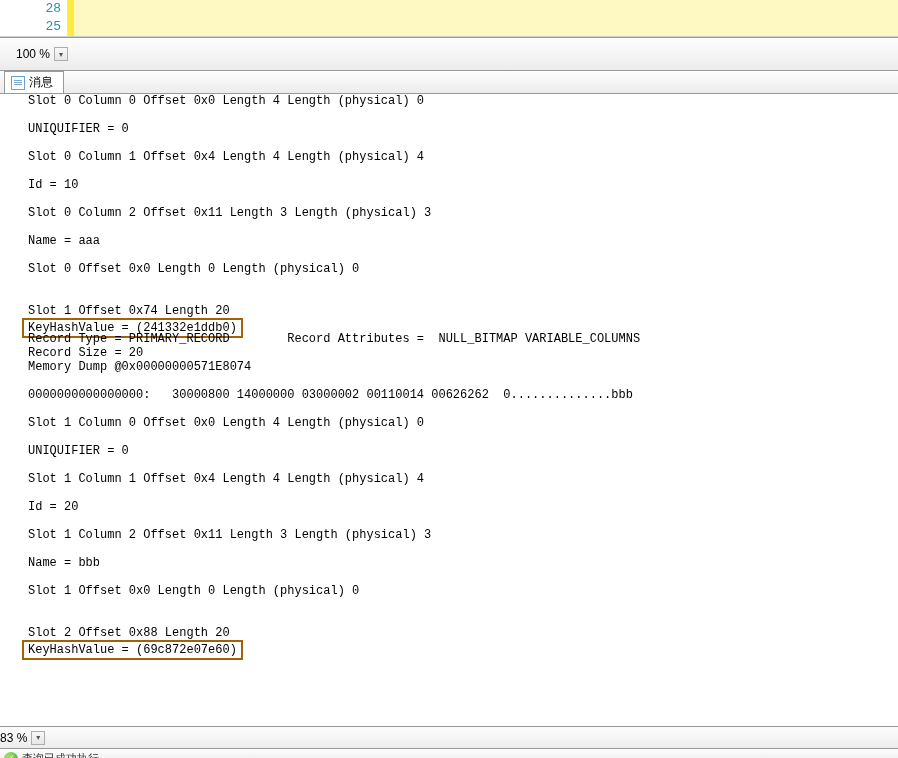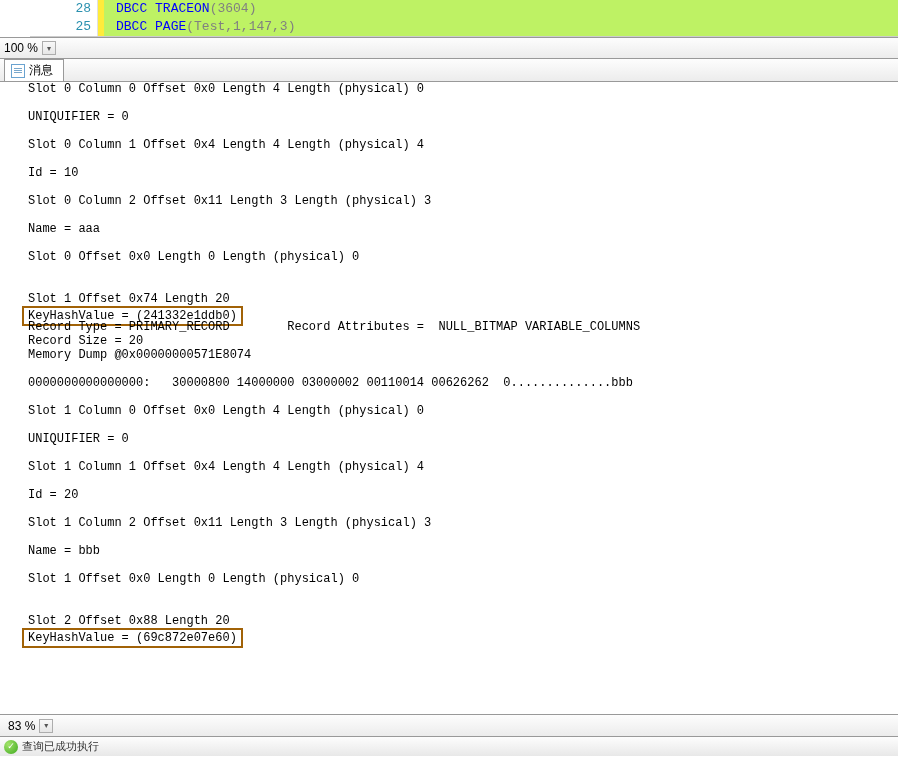--- a/index.html
+++ b/index.html
@@ -6,23 +6,22 @@
 body {
   font-family: 'Consolas', 'Courier New', monospace;
   font-size: 13px;
   background: #fff;
   width: 898px;
   height: 758px;
   overflow: hidden;
 }
 .code-area {
   display: flex;
-  background: #bef264;
+  background: #fef9c3;
   border-bottom: 1px solid #ccc;
-  margin-left: 30px;
 }
 .gutter {
   background: #fff;
   width: 68px;
   text-align: right;
   padding-right: 6px;
   color: #2b91af;
   font-size: 13px;
   border-right: 1px solid #e0e0e0;
 }
@@ -41,24 +40,24 @@
   line-height: 18px;
   white-space: pre;
 }
 .kw { color: #0000ff; }
 .plain { color: #000; }
 .gray { color: #808080; }
 .zoom-top {
   border-top: 1px solid #999;
   border-bottom: 1px solid #999;
   background: linear-gradient(#fdfdfd, #ececec);
-  height: 22px;
+  height: 34px;
   display: flex;
   align-items: center;
-  padding-left: 4px;
+  padding-left: 16px;
   font-family: 'Segoe UI', Tahoma, sans-serif;
   font-size: 12px;
 }
 .zoom-val {
   padding-right: 4px;
 }
 .zoom-dd {
   width: 14px;
   height: 14px;
   border: 1px solid #adadad;
@@ -125,21 +124,20 @@
   padding: 1px 4px;
   margin-left: -6px;
   margin-top: 28px;
 }
 .bottom-zoom {
   border-top: 1px solid #999;
   background: linear-gradient(#fdfdfd, #ececec);
   height: 22px;
   display: flex;
   align-items: center;
-  padding-left: 8px;
   font-family: 'Segoe UI', Tahoma, sans-serif;
   font-size: 12px;
 }
 .status-bar {
   border-top: 1px solid #999;
   background: linear-gradient(#fdfdfd, #e8e8e8);
   height: 20px;
   display: flex;
   align-items: center;
   padding-left: 4px;
@@ -163,24 +161,20 @@
 </style>
 </head>
 <body>
 
 <div class="code-area">
   <div class="gutter">
     <div class="gutter-line">28</div>
     <div class="gutter-line">25</div>
   </div>
   <div class="yellow-bar"></div>
-  <div class="code-content">
-    <div class="code-line"><span class="kw">DBCC</span><span class="plain"> </span><span class="kw">TRACEON</span><span class="gray">(3604)</span></div>
-    <div class="code-line"><span class="kw">DBCC</span><span class="plain"> </span><span class="kw">PAGE</span><span class="gray">(Test,1,147,3)</span></div>
-  </div>
 </div>
 
 <div class="zoom-top">
   <span class="zoom-val">100 %</span>
   <span class="zoom-dd">▾</span>
 </div>
 
 <div class="tab-bar">
   <div class="tab">
     <span class="tab-icon"></span>

